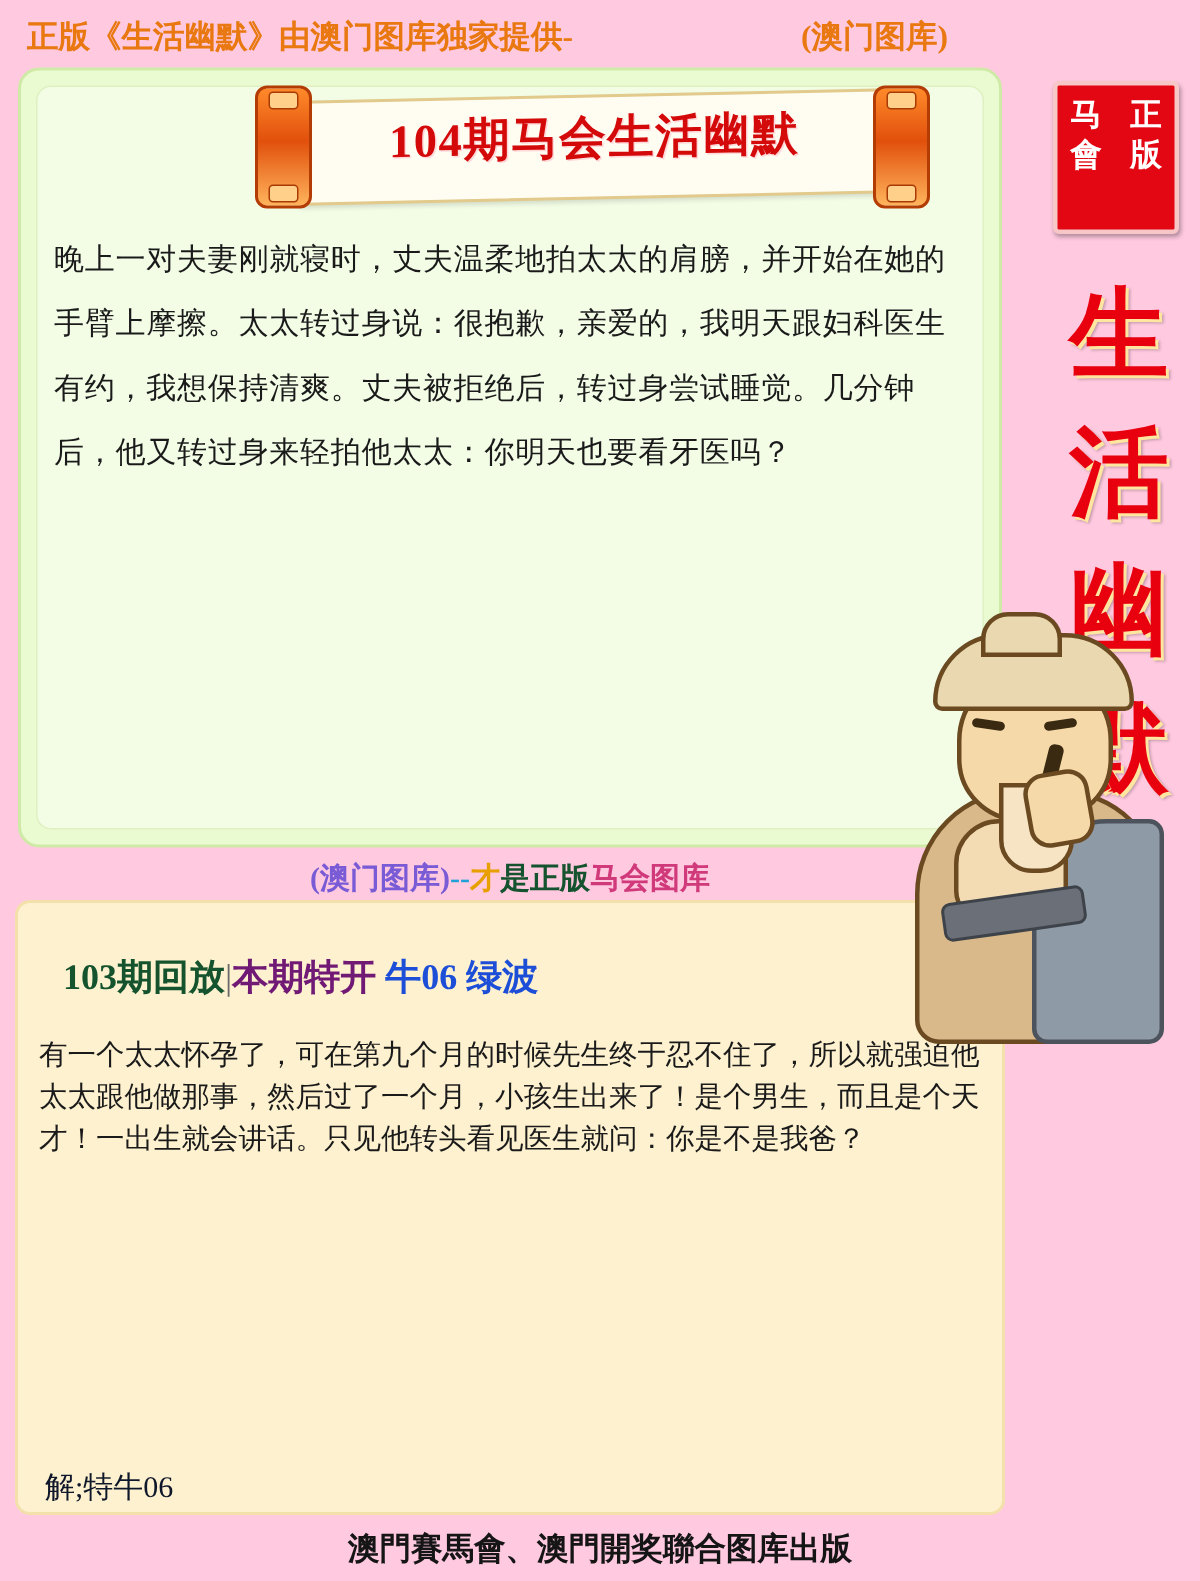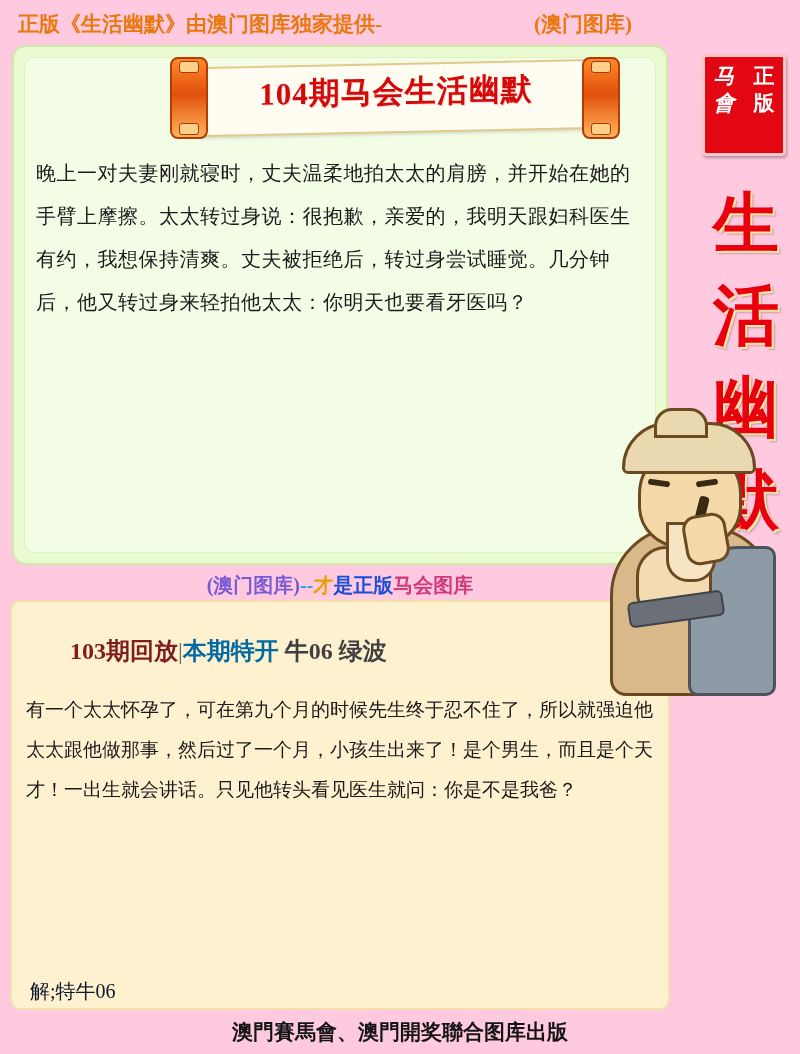--- a/index.html
+++ b/index.html
@@ -151,21 +151,21 @@
     top: 572px;
     width: 656px;
     text-align: center;
     font-size: 20px;
     font-family: "Liberation Serif", serif;
     font-weight: bold;
   }
   .credit-a { color: #7a5bd6; }
   .credit-b { color: #20a0d8; }
   .credit-c { color: #e8a000; }
-  .credit-d { color: #1d4ed8; }
+  .credit-d { color: #14532d; }
   .credit-e { color: #d03a7a; }
 
   
   .cream-panel {
     position: absolute;
     left: 10px;
     top: 600px;
     width: 660px;
     height: 410px;
     background: #fdf1cf;
@@ -175,32 +175,32 @@
   }
   .recap-head {
     position: absolute;
     left: 42px;
     top: 635px;
     font-size: 24px;
     font-weight: bold;
     font-family: "Liberation Serif", serif;
     white-space: nowrap;
   }
-  .recap-head .r1 { color: #7f1d1d; margin-left: 28px; }
+  .recap-head .r1 { color: #14532d; }
   .recap-head .sep { color: #6a6a6a; font-weight: normal; }
-  .recap-head .r2 { color: #0369a1; }
-  .recap-head .r3 { color: #404040; }
+  .recap-head .r2 { color: #701a75; }
+  .recap-head .r3 { color: #1d4ed8; }
 
   .recap-body {
     position: absolute;
     left: 26px;
     top: 690px;
     width: 630px;
     font-size: 19px;
-    line-height: 40px;
+    line-height: 28px;
     color: #1a1a1a;
     font-family: "Liberation Serif", serif;
   }
   .answer {
     position: absolute;
     left: 30px;
     top: 978px;
     font-size: 20px;
     color: #0f172a;
     font-family: "Liberation Serif", serif;
@@ -241,21 +241,21 @@
     top: 6px;
     width: 34px;
     color: #ffffff;
     font-size: 21px;
     font-weight: bold;
     line-height: 27px;
     text-align: center;
     font-family: "Liberation Serif", serif;
   }
   .seal .col.r { right: 2px; }
-  .seal .col.l { left: 2px; font-style: italic; }
+  .seal .col.l { left: 2px; }
 
   
   .oldman {
     position: absolute;
     right: 18px;
     top: 418px;
     width: 190px;
     height: 272px;
   }
   .om-body {

